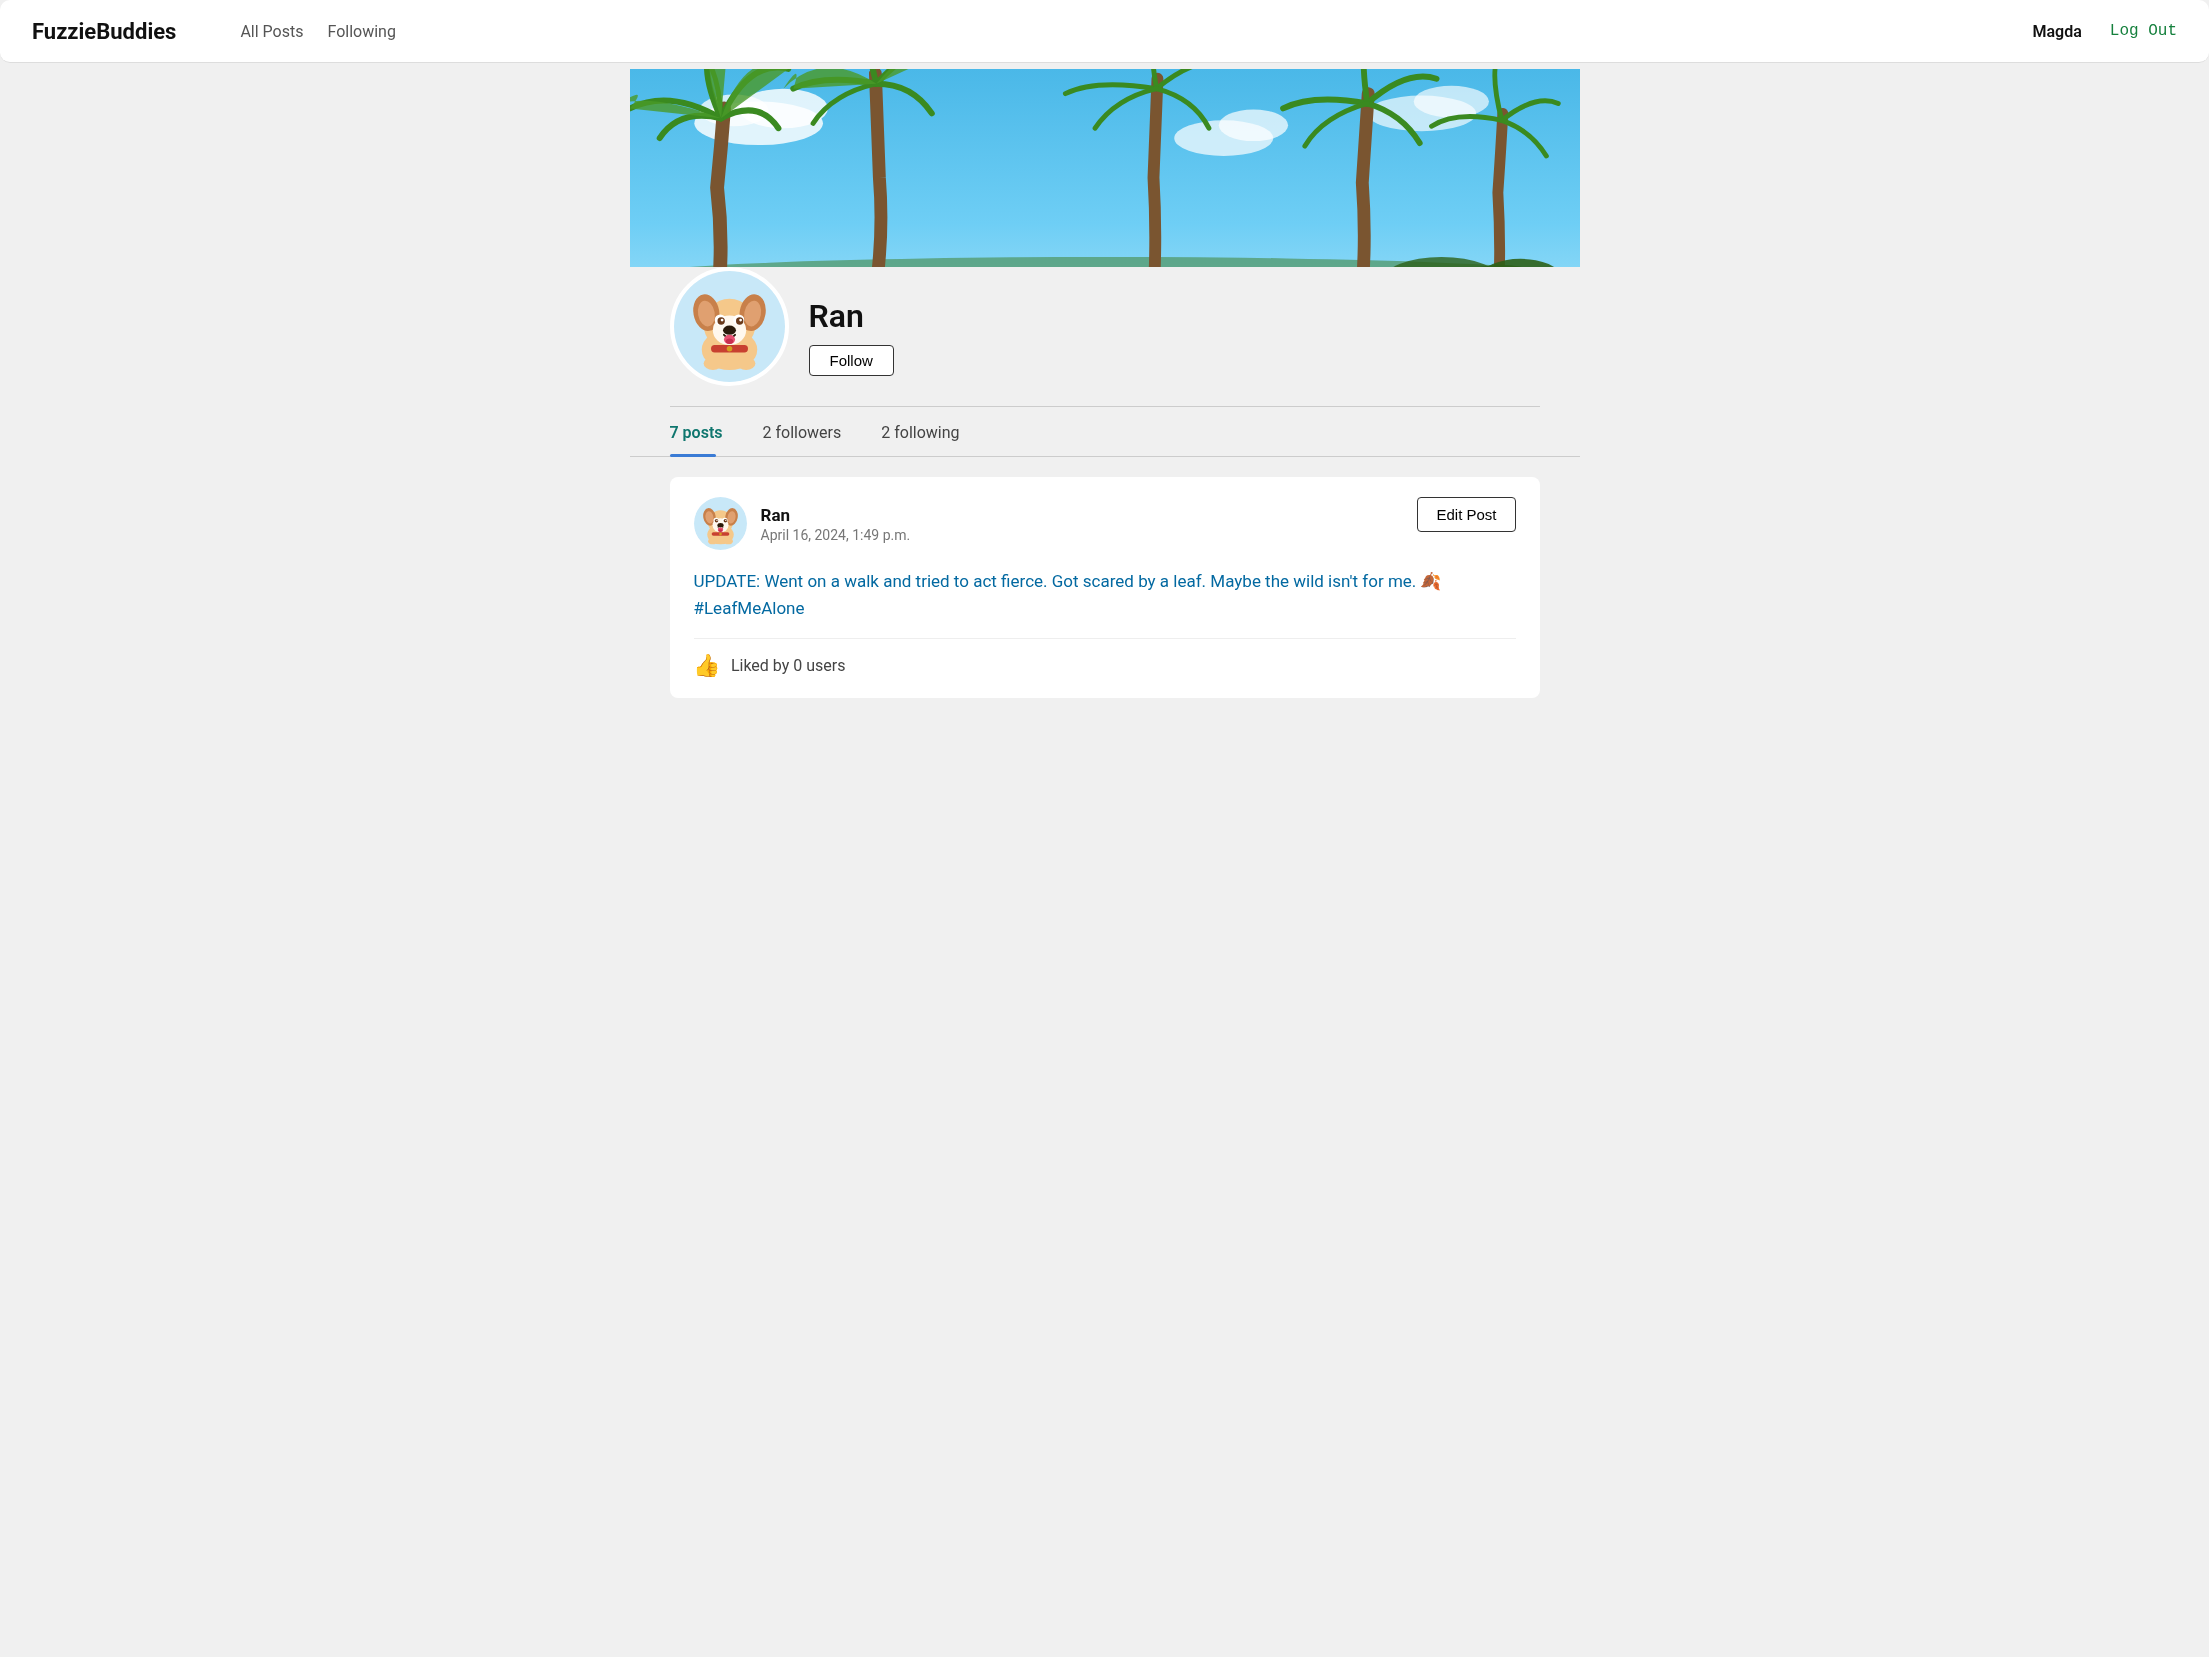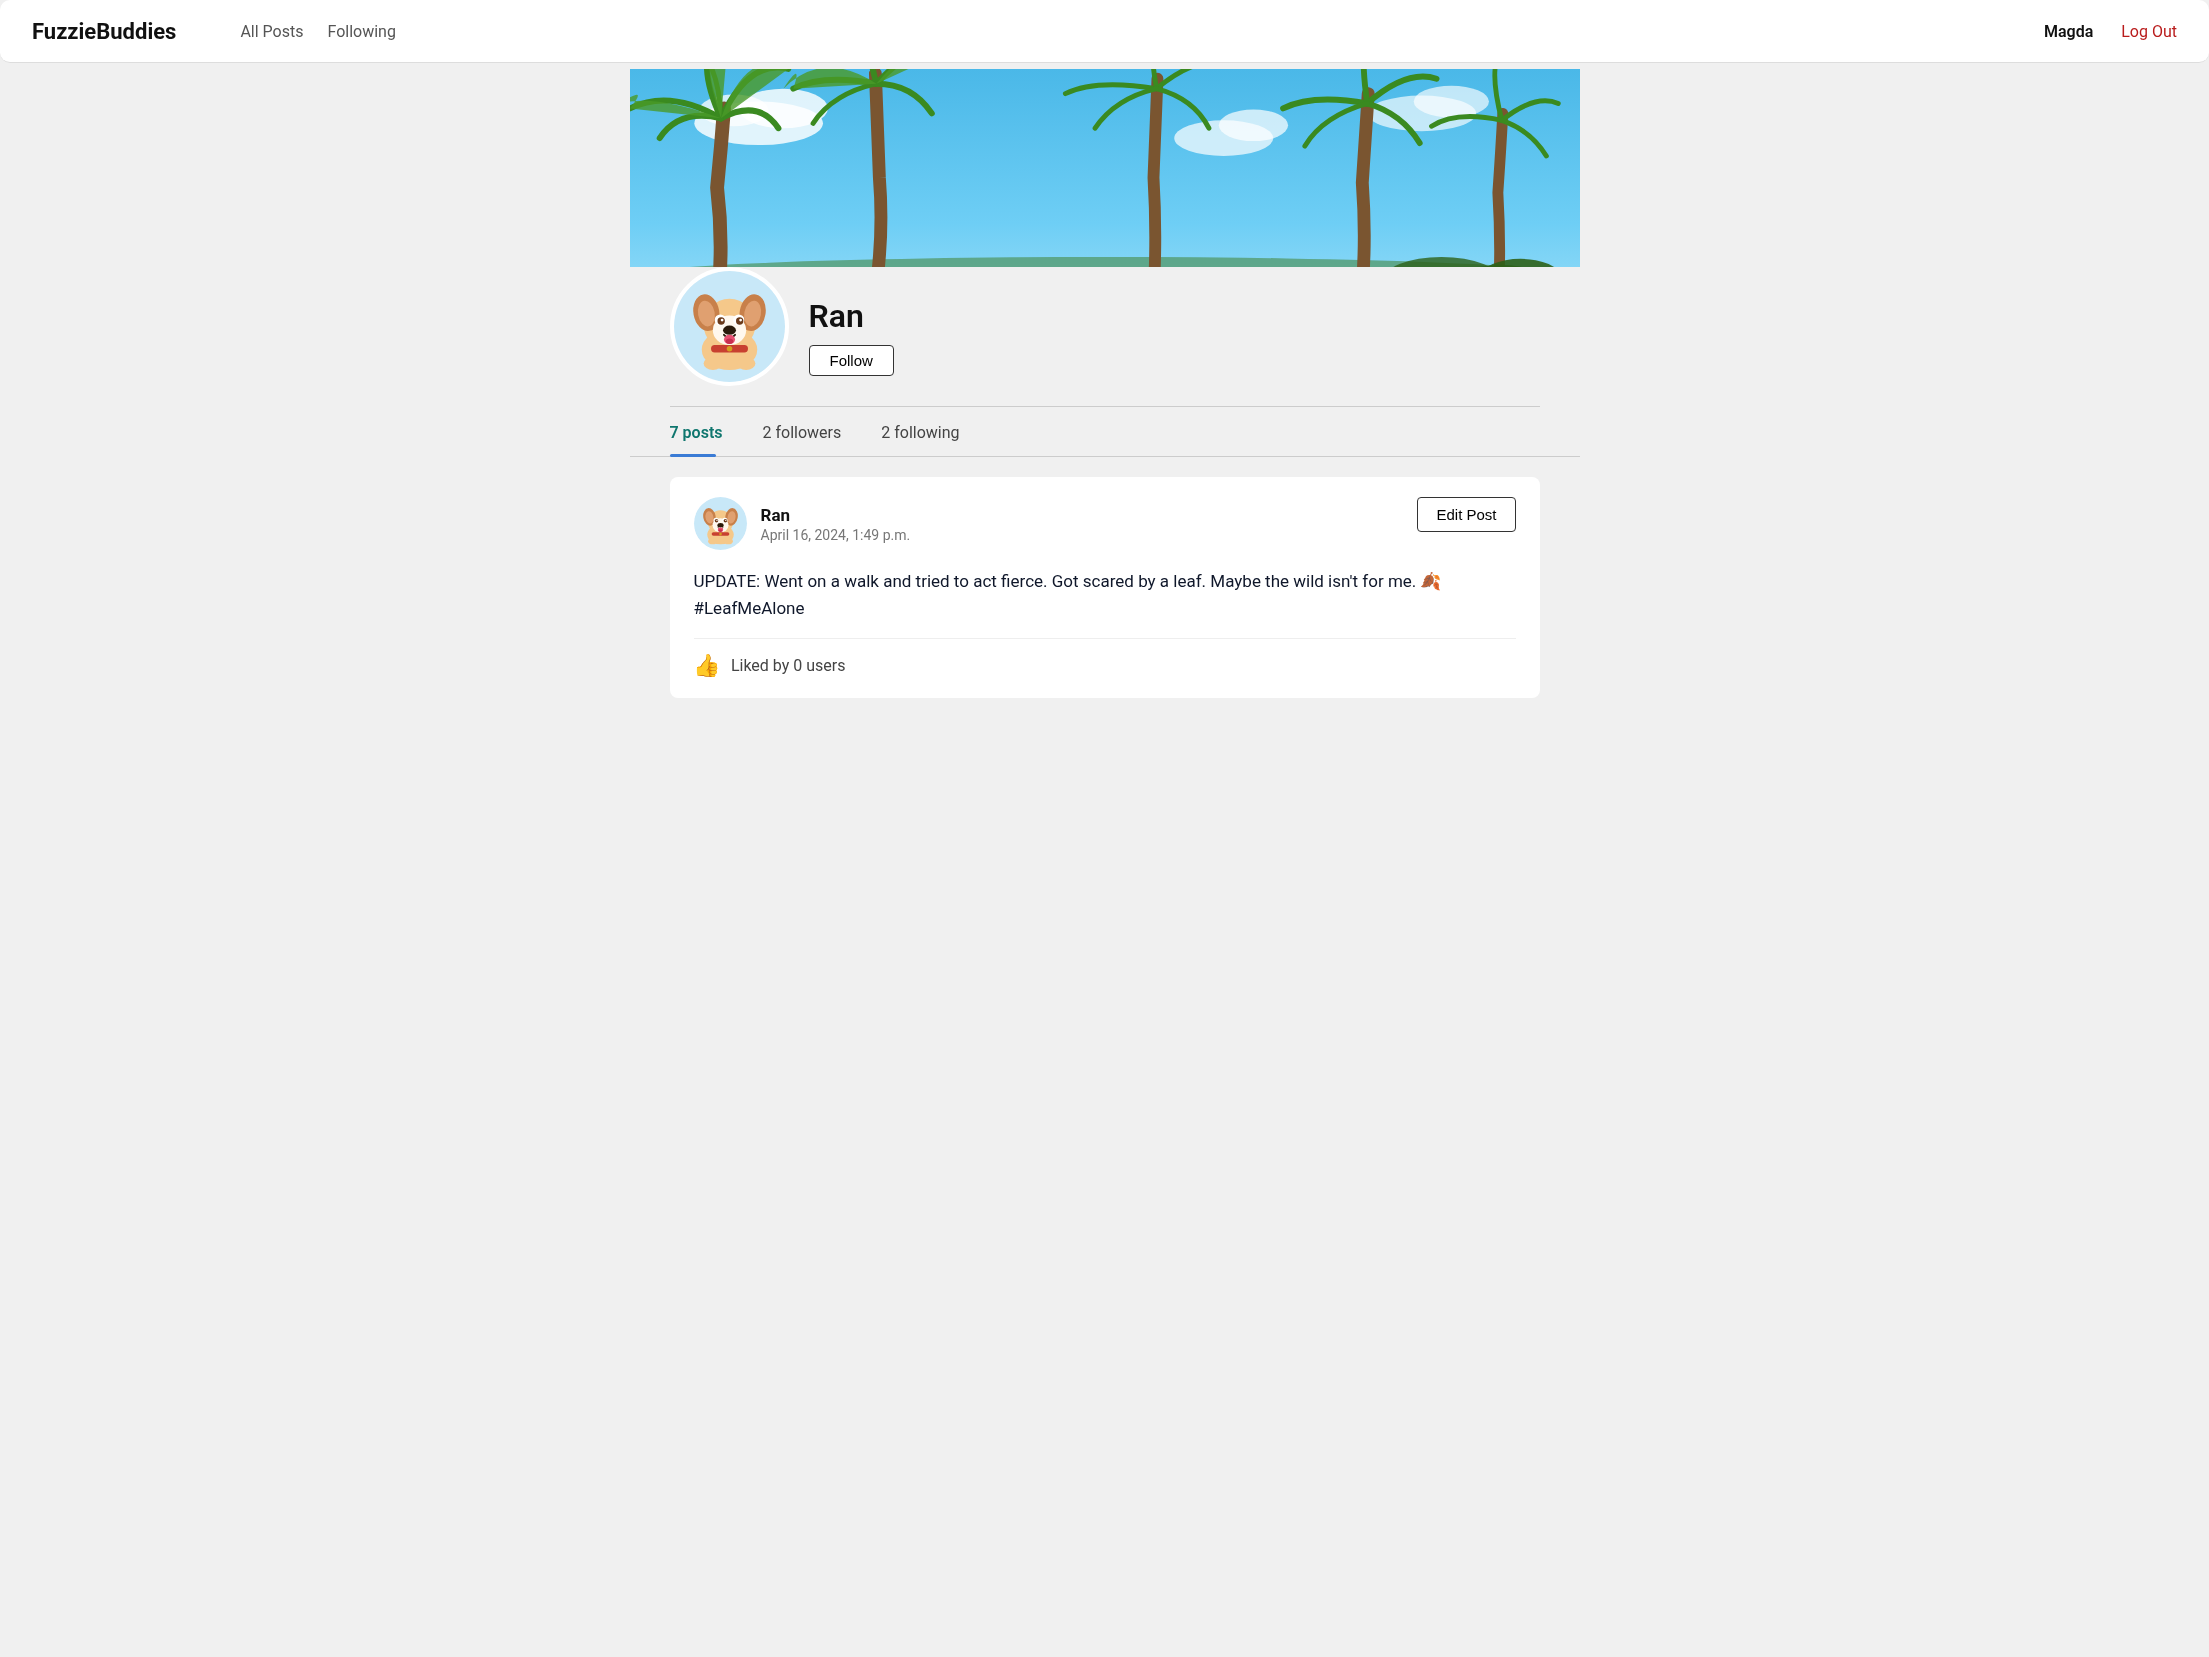--- a/index.html
+++ b/index.html
@@ -42,22 +42,23 @@
       align-items: flex-start;
       gap: 28px;
     }
     .nav-username {
       font-size: 16px;
       font-weight: 600;
       color: #111;
     }
     .nav-logout {
       font-size: 16px;
-      color: #b91c1c;
+      color: #15803d;
       cursor: pointer;
+      font-family: Liberation Mono, monospace;
     }
 
     
     .profile-page {
       max-width: 950px;
       margin: 6px auto;
       background: #f0f0f0;
     }
 
     
@@ -199,21 +200,21 @@
       background: #fff;
       padding: 8px 18px;
       font-size: 15px;
       border-radius: 4px;
       cursor: pointer;
       white-space: nowrap;
     }
 
     .post-content {
       font-size: 17px;
-      color: #0f172a;
+      color: #0369a1;
       line-height: 1.6;
       margin: 18px 0 16px 0;
     }
 
     .post-divider {
       border: none;
       border-top: 1px solid #eee;
       margin-bottom: 14px;
     }
     .post-likes {

